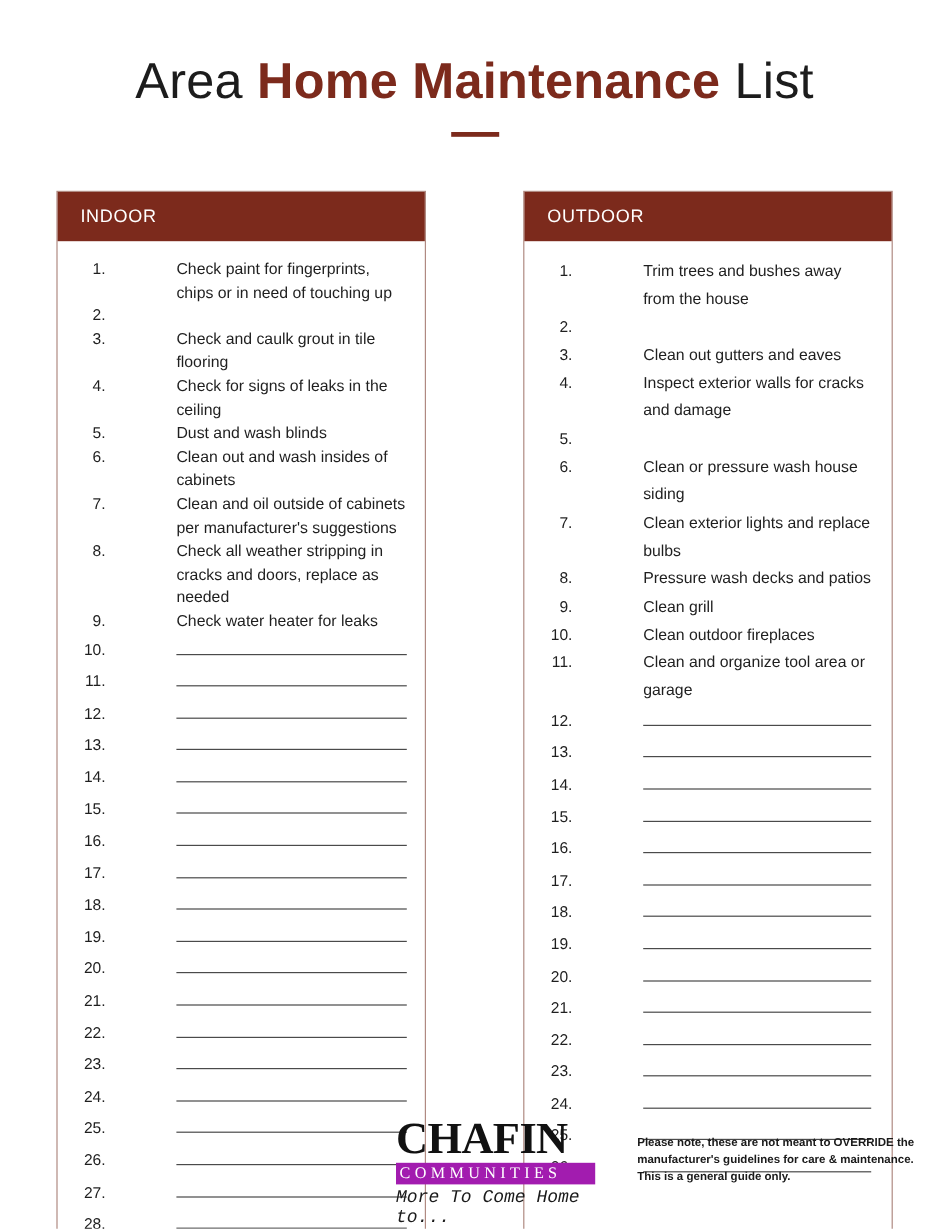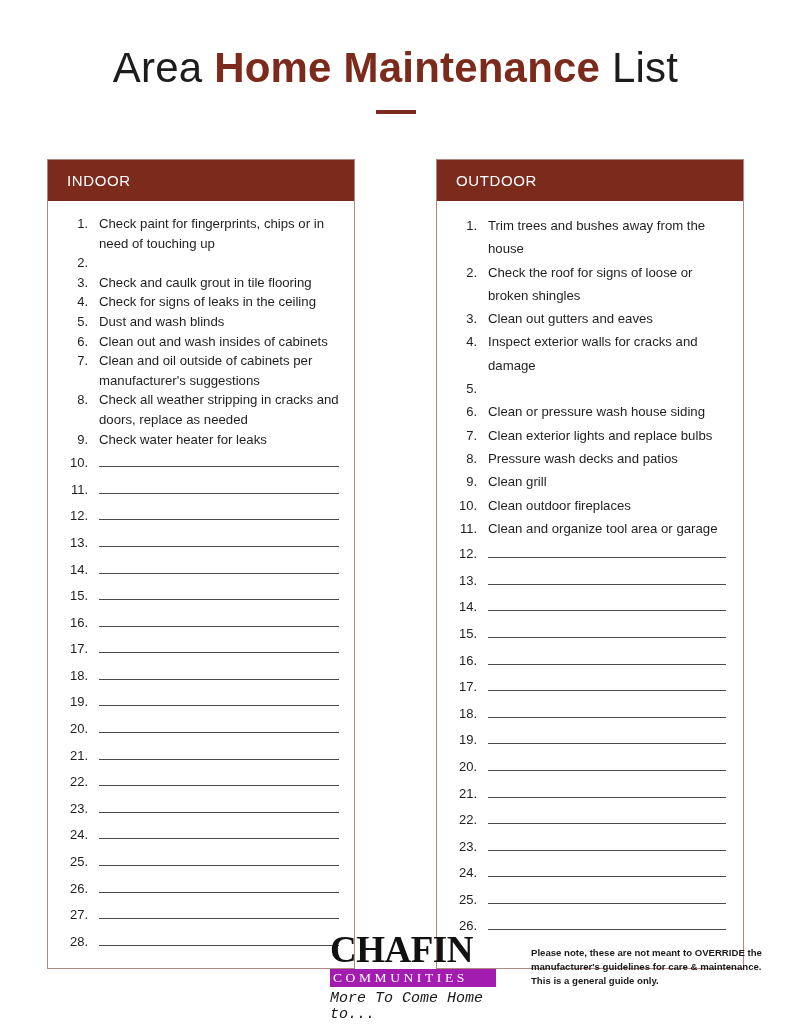--- a/index.html
+++ b/index.html
@@ -82,20 +82,21 @@
     width: 38px;
     flex: 0 0 38px;
     text-align: right;
     padding-right: 11px;
     box-sizing: border-box;
     font-size: 13px;
     color: #1f1f1f;
   }
   .txt {
     flex: 1 1 auto;
+    margin-left: 48px;
   }
 
   
   .indoor ol.check-list li { line-height: 19.6px; margin-bottom: 0px; }
   .indoor ol.check-list li .txt { padding-bottom: 0px; }
   .indoor ol.check-list li.blank { line-height: 25.6px; }
 
   
   .outdoor ol.check-list li { line-height: 23.3px; margin-bottom: 0px; }
   .outdoor ol.check-list li.blank { line-height: 25.6px; }
@@ -303,21 +304,20 @@
   <section class="panel outdoor">
     <div class="panel-header">OUTDOOR</div>
     <div class="panel-body">
       <ol class="check-list" id="list-outdoor">
           <li>
             <span class="num">1.</span>
             <span class="txt">Trim trees and bushes away from the house</span>
           </li>
           <li>
             <span class="num">2.</span>
-            <span class="txt">Check the roof for signs of loose or broken shingles</span>
           </li>
           <li>
             <span class="num">3.</span>
             <span class="txt">Clean out gutters and eaves</span>
           </li>
           <li>
             <span class="num">4.</span>
             <span class="txt">Inspect exterior walls for cracks and damage</span>
           </li>
           <li>

